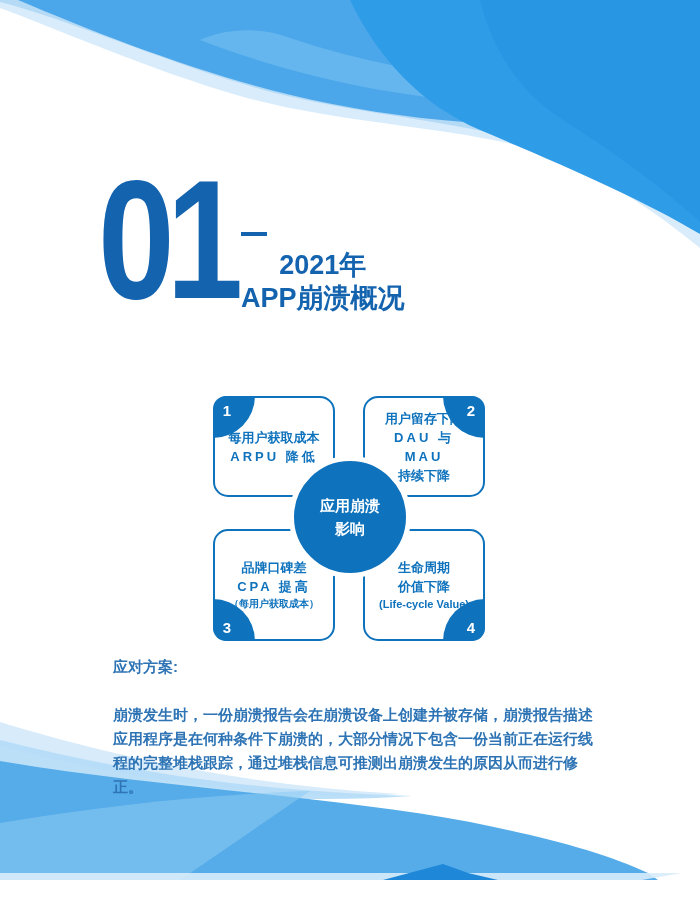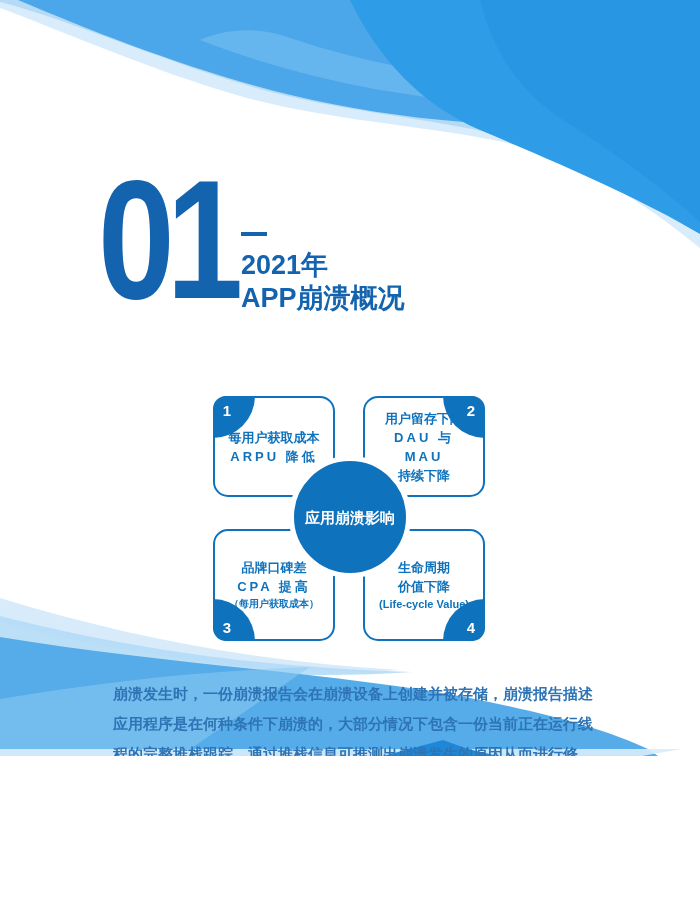--- a/index.html
+++ b/index.html
@@ -6,43 +6,43 @@
     --accent:#1463ae;
     --text-blue:#2e74b5;
     --dblue:#0e72bc;
     --deco-main:#4ba7ea;
     --deco-right:#2f9ce7;
   }
   *{margin:0;padding:0;box-sizing:border-box;}
   html,body{background:#ffffff;}
   body{font-family:"Liberation Sans","DejaVu Sans",sans-serif;}
   .page{
-    position:relative;width:700px;height:756px;background:#ffffff;
+    position:relative;width:700px;height:880px;background:#ffffff;
     overflow:hidden;margin:0 auto;
   }
   
   .deco-top{position:absolute;top:0;left:0;width:700px;height:260px;z-index:0;}
   .deco-bottom{position:absolute;bottom:0;left:0;width:700px;height:170px;z-index:0;}
   
   .big-num{
     position:absolute;left:98px;top:156px;z-index:1;
     font-size:168px;line-height:1;font-weight:700;color:var(--accent);
     letter-spacing:-10px;transform:scaleX(.82);transform-origin:left top;
   }
   .title-block{position:absolute;left:241px;top:232px;z-index:1;}
   .title-dash{width:26px;height:4px;background:var(--accent);margin-bottom:13px;}
-  .title-line{font-size:27px;line-height:33px;font-weight:700;color:var(--accent);}
+  .title-line{font-size:27px;line-height:33px;font-weight:700;color:var(--accent);text-align:center;}
   
   .intro{
     position:absolute;left:113px;top:330px;width:483px;z-index:1;
     font-size:15px;line-height:29px;font-weight:600;color:var(--text-blue);
   }
   .solution{position:absolute;left:113px;top:655px;width:483px;z-index:1;}
   .solution-heading{font-size:15px;line-height:24px;font-weight:700;color:var(--text-blue);margin-bottom:5px;}
-  .solution-body{font-size:15px;line-height:30px;font-weight:600;color:var(--text-blue);margin-top:24px;}
+  .solution-body{font-size:15px;line-height:24px;font-weight:600;color:var(--text-blue);margin-top:24px;}
   
   .diagram{position:absolute;left:213px;top:396px;width:272px;height:245px;z-index:1;}
   .dbox{
     position:absolute;width:122px;background:#ffffff;
     border:2px solid var(--dblue);border-radius:15px;
     display:flex;flex-direction:column;align-items:center;justify-content:center;
     text-align:center;
   }
   .dbox.b1{left:0;top:0;height:101px;}
   .dbox.b2{left:150px;top:0;height:101px;}
@@ -61,21 +61,21 @@
   .badge.tl span{transform:translate(-7px,-7px);}
   .badge.tr{right:-2px;top:-2px;border-radius:0 13px 0 100%;}
   .badge.tr span{transform:translate(7px,-7px);}
   .badge.bl{left:-2px;bottom:-2px;border-radius:0 100% 0 13px;}
   .badge.bl span{transform:translate(-7px,7px);}
   .badge.br{right:-2px;bottom:-2px;border-radius:100% 0 13px 0;}
   .badge.br span{transform:translate(7px,7px);}
   .center-circle{
     position:absolute;left:76px;top:60px;width:112px;height:112px;
     background:var(--dblue);border:5px solid #ffffff;border-radius:50%;
-    display:flex;flex-direction:row;align-items:center;justify-content:center;
+    display:flex;flex-direction:column;align-items:center;justify-content:center;
     text-align:left;z-index:2;box-sizing:content-box;
   }
   .center-circle .cline{color:#ffffff;font-size:15px;line-height:23px;font-weight:700;white-space:nowrap;}
 </style>
 </head>
 <body>
 
 <div class="page">
 
   <svg class="deco-top" viewBox="0 0 700 260" preserveAspectRatio="none" aria-hidden="true">
@@ -143,16 +143,17 @@
     </div>
 
     <div class="center-circle">
       <div class="cline">应用崩溃</div>
       <div class="cline">影响</div>
     </div>
 
   </div>
 
   <div class="solution">
+    <div class="solution-heading">应对方案:</div>
     <p class="solution-body">崩溃发生时，一份崩溃报告会在崩溃设备上创建并被存储，崩溃报告描述应用程序是在何种条件下崩溃的，大部分情况下包含一份当前正在运行线程的完整堆栈跟踪，通过堆栈信息可推测出崩溃发生的原因从而进行修正。</p>
   </div>
 
 </div>
 
 </body></html>

